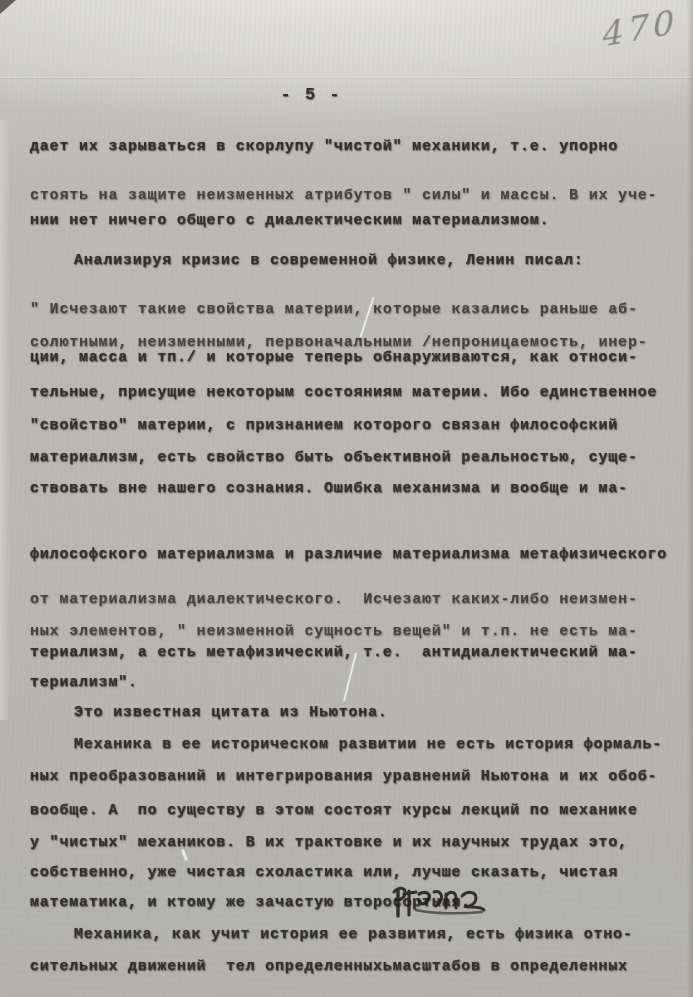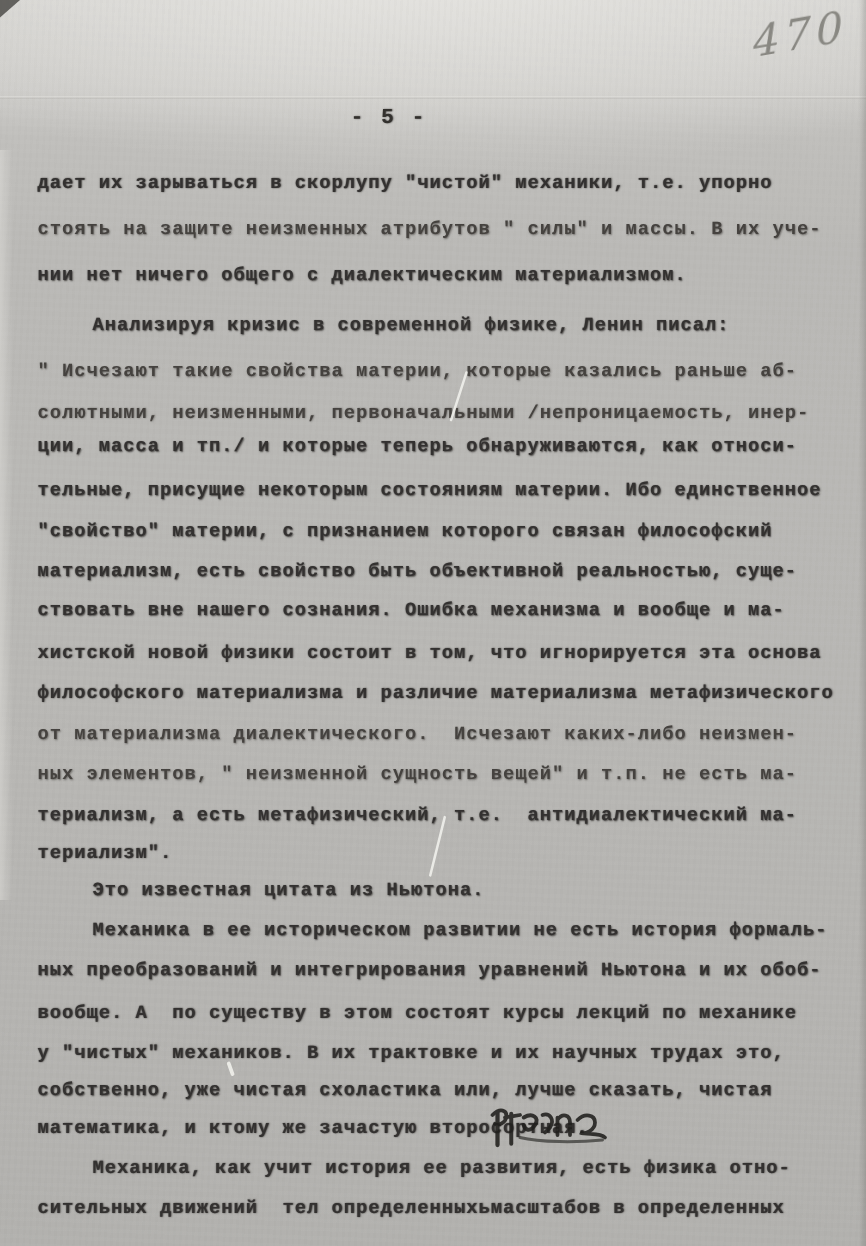--- a/index.html
+++ b/index.html
@@ -59,21 +59,21 @@
     position:absolute;left:0;top:0;width:666px;height:997px;
     filter:blur(0.45px);
   }
   .line{
     position:absolute;left:30px;white-space:pre;
     font-size:15px;font-weight:bold;letter-spacing:0.8px;
     color:#333130;
     text-shadow:0.6px 0.7px 1.4px rgba(45,43,40,0.8), -0.4px 0 0.8px rgba(45,43,40,0.35);
   }
   .line.indent{left:74px;font-family:Liberation Mono, monospace;}
-  .line.faded{color:#45423f;text-shadow:0.6px 0.7px 1.6px rgba(55,52,49,0.6);}
+  .line.faded{color:#45423f;text-shadow:0.6px 0.7px 1.6px rgba(55,52,49,0.6);margin-top:12px;}
 
   
   .scratch{position:absolute;background:rgba(240,239,235,0.9);pointer-events:none;}
   .scratch.s1{left:366px;top:296px;width:2px;height:42px;transform:rotate(18deg);border-radius:2px;}
   .scratch.s2{left:349px;top:652px;width:2px;height:50px;transform:rotate(14deg);border-radius:2px;}
   .scratch.s3{left:183px;top:849px;width:3px;height:12px;transform:rotate(-20deg);border-radius:2px;}
 
   .correction-svg{position:absolute;left:392px;top:882px;pointer-events:none;}
 </style>
 </head>
@@ -94,21 +94,20 @@
     <div class="line faded" style="top:175px">стоять на защите неизменных атрибутов " силы" и массы. В их уче-</div>
     <div class="line" style="top:212px">нии нет ничего общего с диалектическим материализмом.</div>
     <div class="line indent" style="top:252px">Анализируя кризис в современной физике, Ленин писал:</div>
     <div class="line faded" style="top:289px">" Исчезают такие свойства материи, которые казались раньше аб-</div>
     <div class="line faded" style="top:322px">солютными, неизменными, первоначальными /непроницаемость, инер-</div>
     <div class="line" style="top:349px">ции, масса и тп./ и которые теперь обнаруживаются, как относи-</div>
     <div class="line" style="top:384px">тельные, присущие некоторым состояниям материи. Ибо единственное</div>
     <div class="line" style="top:417px">"свойство" материи, с признанием которого связан философский</div>
     <div class="line" style="top:449px">материализм, есть свойство быть объективной реальностью, суще-</div>
     <div class="line" style="top:480px">ствовать вне нашего сознания. Ошибка механизма и вообще и ма-</div>
-    <div class="line" style="top:514px">хистской новой физики состоит в том, что игнорируется эта основа</div>
     <div class="line" style="top:546px">философского материализма и различие материализма метафизического</div>
     <div class="line faded" style="top:579px">от материализма диалектического.  Исчезают каких-либо неизмен-</div>
     <div class="line faded" style="top:611px">ных элементов, " неизменной сущность вещей" и т.п. не есть ма-</div>
     <div class="line" style="top:644px">териализм, а есть метафизический, т.е.  антидиалектический ма-</div>
     <div class="line" style="top:674px">териализм".</div>
     <div class="line indent" style="top:704px">Это известная цитата из Ньютона.</div>
     <div class="line indent" style="top:736px">Механика в ее историческом развитии не есть история формаль-</div>
     <div class="line" style="top:768px">ных преобразований и интегрирования уравнений Ньютона и их обоб-</div>
     <div class="line" style="top:802px">вообще. А  по существу в этом состоят курсы лекций по механике</div>
     <div class="line" style="top:834px">у "чистых" механиков. В их трактовке и их научных трудах это,</div>

